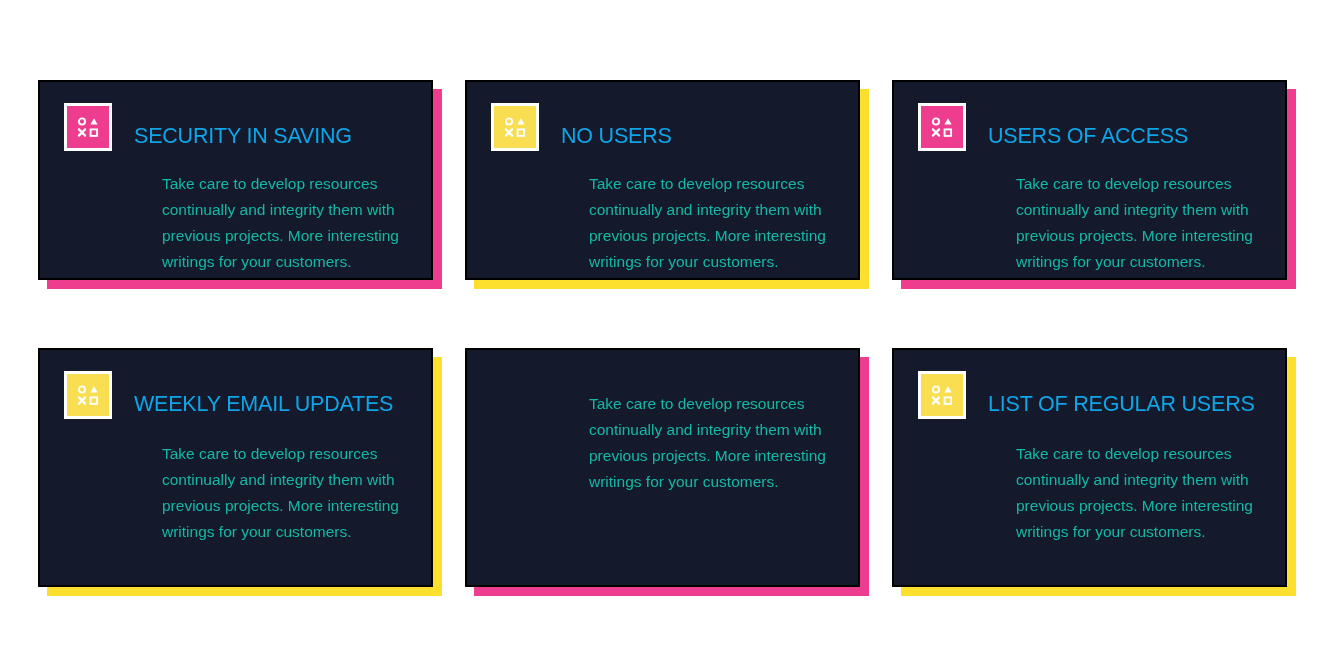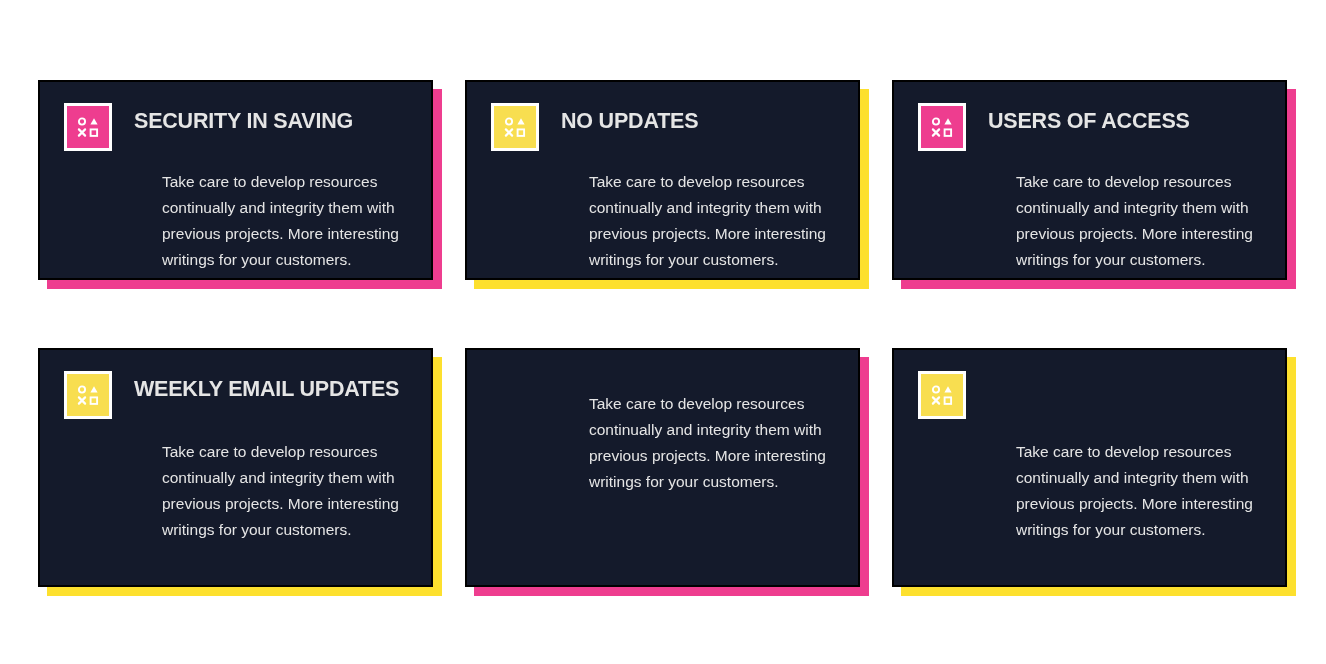--- a/index.html
+++ b/index.html
@@ -67,30 +67,30 @@
     border:3px solid #ffffff;
     display:flex;
     align-items:center;
     justify-content:center;
   }
   .card-icon.pink   { background:#ee3d8f; }
   .card-icon.yellow { background:#f8de50; }
   .card-icon svg { display:block; }
 
   .card-title {
-    color:#e5e5e5;
+    color:#0ea5e9;
     font-size:21.5px;
-    font-weight:bold;
+    font-weight:normal;
     line-height:1.47;
     letter-spacing:-0.2px;
-    margin-top:3px;
+    margin-top:18px;
   }
 
   .card-body {
-    color:#e5e5e5;
+    color:#14b8a6;
     font-size:15.5px;
     line-height:1.68;
     margin-top:18px;
     padding-left:98px;
     max-width:360px;
   }
 
   
   .row2 .card-body { margin-top:20px; }
 </style>
@@ -122,21 +122,21 @@
     <div class="card">
       <div class="card-head">
         <div class="card-icon yellow">
           <svg width="26" height="26" viewBox="0 0 26 26">
             <circle cx="7" cy="7.5" r="3.1" fill="none" stroke="#ffffff" stroke-width="1.9"></circle>
             <path d="M19 4.2 L22.6 10.6 L15.4 10.6 Z" fill="#ffffff"></path>
             <path d="M3.9 15.4 L10.1 21.6 M10.1 15.4 L3.9 21.6" stroke="#ffffff" stroke-width="2.2" stroke-linecap="round"></path>
             <rect x="15.6" y="15.4" width="6.5" height="6.5" fill="none" stroke="#ffffff" stroke-width="1.9"></rect>
           </svg>
         </div>
-        <div class="card-title">NO UPDATES</div>
+        <div class="card-title">NO USERS</div>
       </div>
       <div class="card-body">Take care to develop resources continually and integrity them with previous projects. More interesting writings for your customers.</div>
     </div>
   </div>
 
   <div class="card-wrap row1">
     <div class="card-shadow pink"></div>
     <div class="card">
       <div class="card-head">
         <div class="card-icon pink">
@@ -183,18 +183,19 @@
     <div class="card">
       <div class="card-head">
         <div class="card-icon yellow">
           <svg width="26" height="26" viewBox="0 0 26 26">
             <circle cx="7" cy="7.5" r="3.1" fill="none" stroke="#ffffff" stroke-width="1.9"></circle>
             <path d="M19 4.2 L22.6 10.6 L15.4 10.6 Z" fill="#ffffff"></path>
             <path d="M3.9 15.4 L10.1 21.6 M10.1 15.4 L3.9 21.6" stroke="#ffffff" stroke-width="2.2" stroke-linecap="round"></path>
             <rect x="15.6" y="15.4" width="6.5" height="6.5" fill="none" stroke="#ffffff" stroke-width="1.9"></rect>
           </svg>
         </div>
+        <div class="card-title">LIST OF REGULAR USERS</div>
       </div>
       <div class="card-body">Take care to develop resources continually and integrity them with previous projects. More interesting writings for your customers.</div>
     </div>
   </div>
 
 </div>
 
 </body></html>

